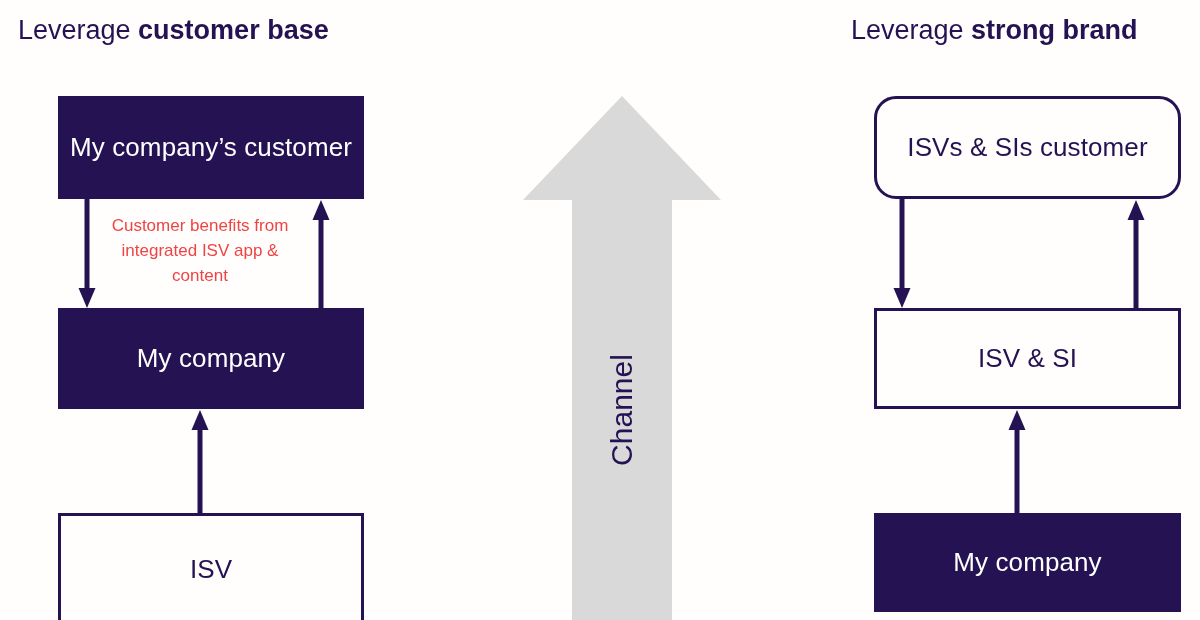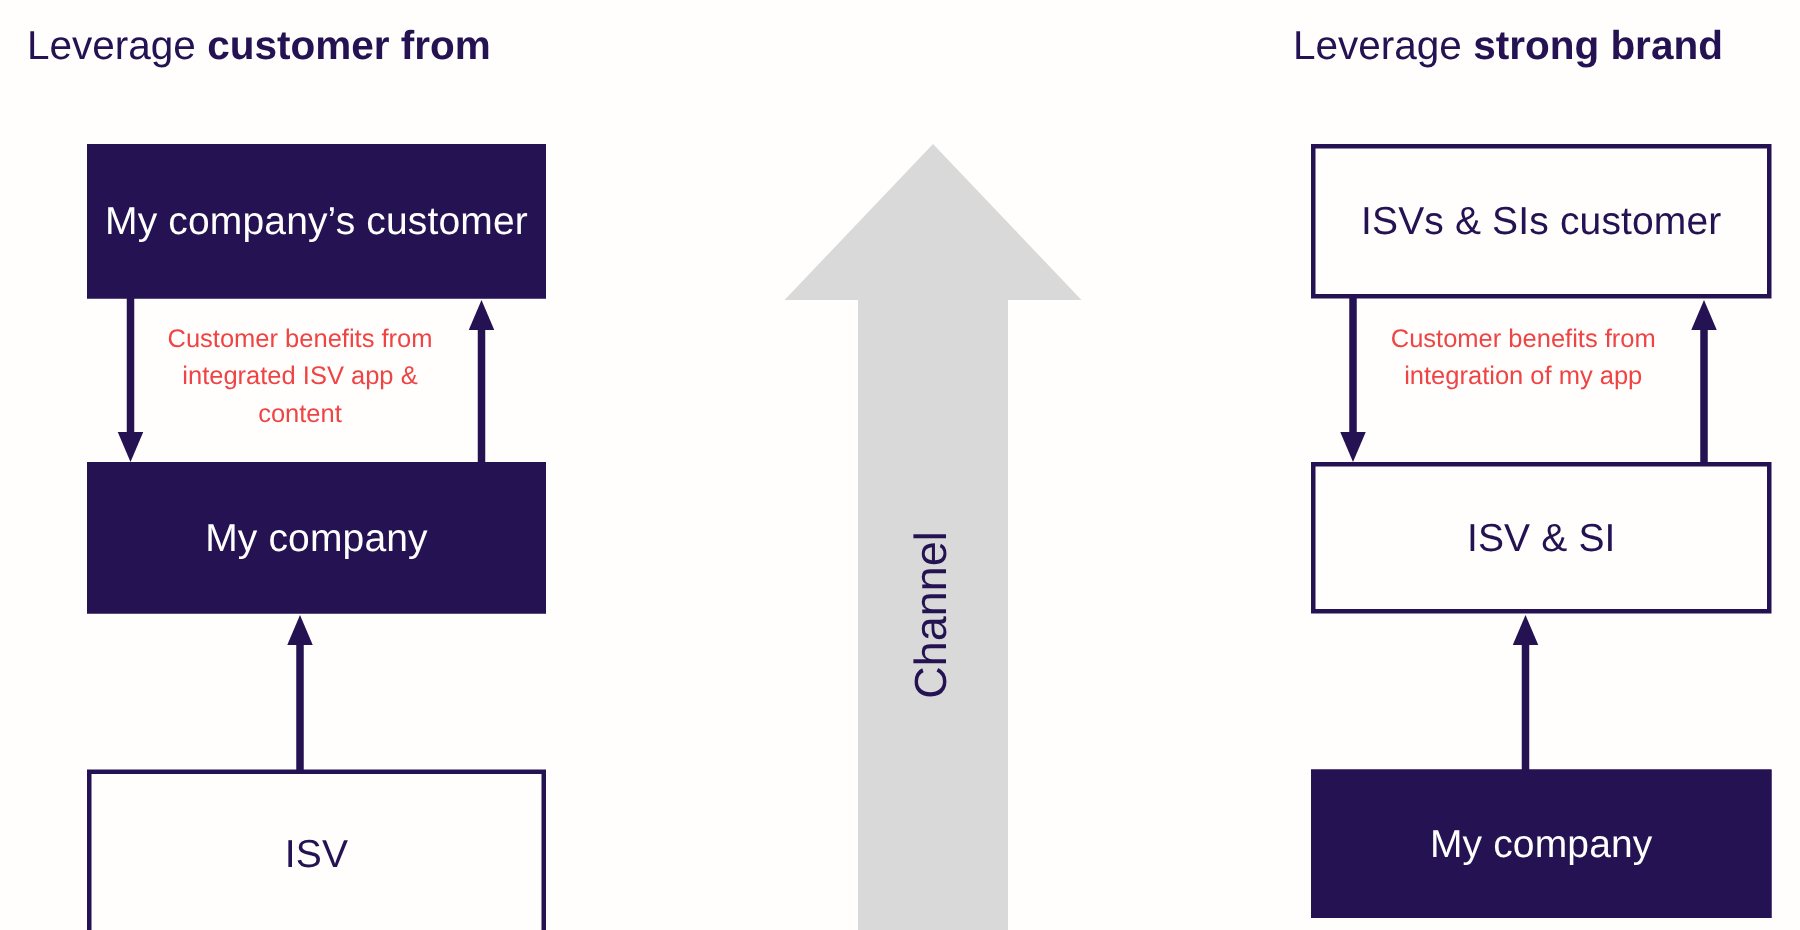--- a/index.html
+++ b/index.html
@@ -25,21 +25,21 @@
   .title {
     position: absolute;
     font-size: 27px;
     line-height: 32px;
     color: #241252;
     white-space: nowrap;
     font-weight: 400;
   }
   .title .strong { font-weight: 700; }
   #title-left  { left: 18px;  top: 14px; }
-  #title-right { left: 851px; top: 14px; margin-left: 11px; }
+  #title-right { left: 851px; top: 14px; }
 
   
   .box {
     position: absolute;
     box-sizing: border-box;
     display: flex;
     align-items: center;
     justify-content: center;
     text-align: center;
     font-size: 26px;
@@ -57,21 +57,21 @@
     color: #241252;
     border: 3px solid #241252;
   }
 
   
   #box-my-company-customer { left: 47px;  top: 96px;  width: 306px; height: 103px; }
   #box-my-company-left     { left: 47px;  top: 308px; width: 306px; height: 101px; }
   #box-isv                 { left: 47px;  top: 513px; width: 306px; height: 112px; }
 
   
-  #box-isvs-sis-customer   { left: 863px; top: 96px;  width: 307px; height: 103px; }
+  #box-isvs-sis-customer   { left: 863px; top: 96px;  width: 307px; height: 103px; border-radius: 22px; }
   #box-isv-si              { left: 863px; top: 308px; width: 307px; height: 101px; text-align: right; }
   #box-my-company-right    { left: 863px; top: 513px; width: 307px; height: 99px;  }
 
   
   .arrow {
     position: absolute;
   }
   .arrow svg { display: block; }
 
   #arrow-left-down   { left: 76px;  top: 198px; }
@@ -124,21 +124,21 @@
     display: block;
     position: relative;
     top: 52px;
   }
 </style>
 </head>
 <body>
 
 <div class="stage">
 
-  <div class="title" id="title-left"><span>Leverage </span><span class="strong">customer from</span></div>
+  <div class="title" id="title-left"><span>Leverage </span><span class="strong">customer base</span></div>
 
   <div class="title" id="title-right"><span>Leverage </span><span class="strong">strong brand</span></div>
 
   <div class="box box-filled" id="box-my-company-customer">My company’s customer</div>
 
   <div class="box box-filled" id="box-my-company-left">My company</div>
 
   <div class="box box-outline" id="box-isv">ISV</div>
 
   <div class="caption" id="caption-left">Customer benefits from integrated ISV app &amp; content</div>
@@ -163,21 +163,20 @@
       <path d="M11 2 L2.5 22 L19.5 22 Z" fill="#241252"></path>
     </svg>
   </div>
 
   <div class="box box-outline" id="box-isvs-sis-customer">ISVs &amp; SIs customer</div>
 
   <div class="box box-outline" id="box-isv-si">ISV &amp; SI</div>
 
   <div class="box box-filled" id="box-my-company-right">My company</div>
 
-  <div class="caption" id="caption-right">Customer benefits from integration of my app</div>
 
   <div class="arrow" id="arrow-right-down">
     <svg width="22" height="112" viewBox="0 0 22 112">
       <path d="M11 0 L11 92" stroke="#241252" stroke-width="5" fill="none"></path>
       <path d="M11 110 L2.5 90 L19.5 90 Z" fill="#241252"></path>
     </svg>
   </div>
 
   <div class="arrow" id="arrow-right-up">
     <svg width="22" height="112" viewBox="0 0 22 112">

